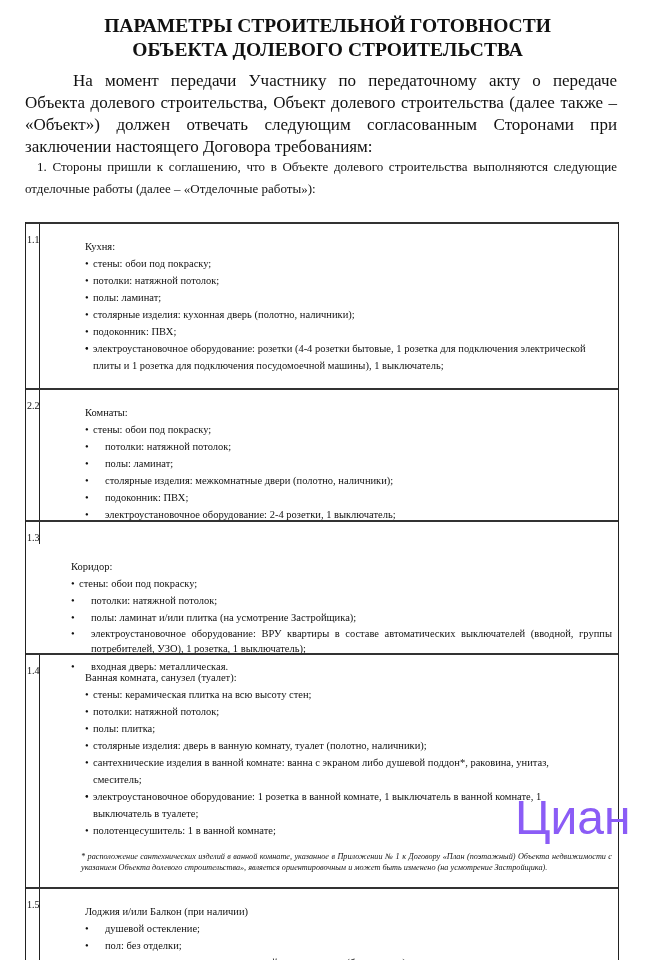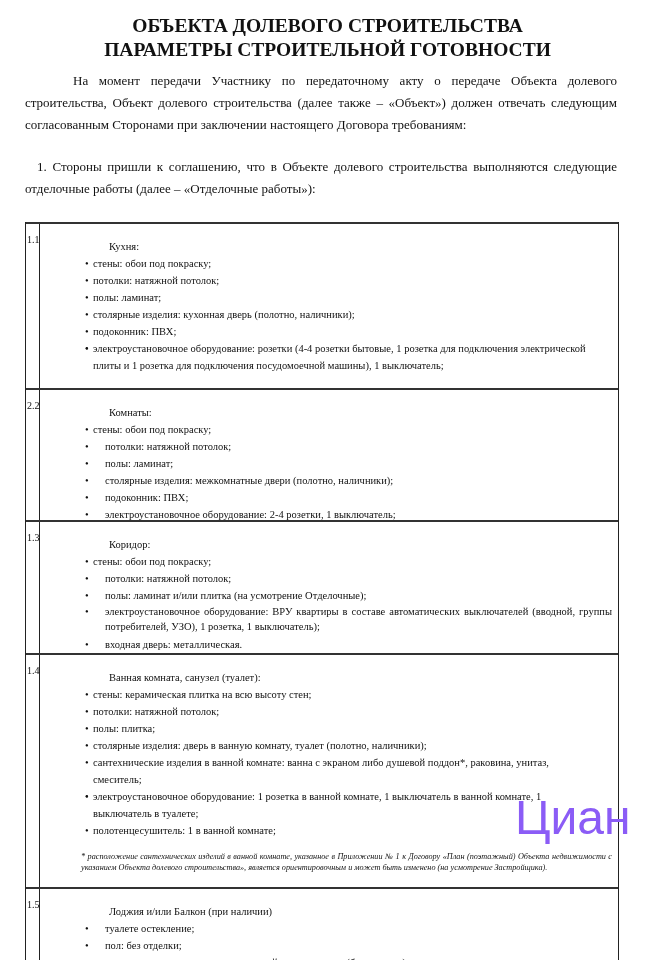--- a/index.html
+++ b/index.html
@@ -1,39 +1,39 @@
 <!DOCTYPE html>
 <html><head>
 <meta charset="utf-8">
 <style>
   html, body { margin:0; padding:0; background:#ffffff; }
   body { width:655px; height:960px; overflow:hidden; position:relative; color:#111; font-family:"Liberation Serif", serif; }
   .title { position:absolute; left:0; width:655px; top:14px; text-align:center; font-weight:bold; font-size:19.5px; line-height:24px; color:#111; }
-  .para { position:absolute; left:25px; width:592px; font-size:13px; line-height:22px; text-align:justify; }
+  .para { position:absolute; left:25px; width:592px; font-size:17px; line-height:22px; text-align:justify; }
   .p1 { top:70px; text-indent:48px; }
   .p2 { top:156px; text-indent:12px; font-size:13px; line-height:22px; }
   .table { position:absolute; left:25px; top:222px; width:592px; border-left:1.5px solid #222; border-right:1.5px solid #222; }
   .row { position:relative; border-top:2px solid #333; display:flex; }
   .row:last-child { border-bottom:none; }
   .num { width:12px; border-right:1.5px solid #222; font-size:10px; line-height:12px; padding:10px 0 0 1px; flex:none; }
   .cell { flex:1; padding:14px 6px 8px 45px; font-size:10.5px; line-height:17px; }
-  .cell .head { margin-bottom:0;margin-left:24px; }
+  .cell .head { margin-bottom:0; }
   .li { position:relative; padding-left:8px; }
   .li .b { position:absolute; left:0; top:0; }
   .li.wide { padding-left:20px; }
   .li.just { text-align:justify; }
   .note { font-style:italic; font-size:8.2px; line-height:11px; text-align:justify; margin-top:12px; padding-left:0; margin-left:-4px; }
   .watermark { position:absolute; left:515px; top:790px; font-size:48px; color:#8b5cf6; font-family:"Liberation Sans", sans-serif; pointer-events:none; }
 </style>
 </head>
 <body>
 
 <div class="title">
+  <div>ПАРАМЕТРЫ СТРОИТЕЛЬНОЙ ГОТОВНОСТИ</div>
   <div>ОБЪЕКТА ДОЛЕВОГО СТРОИТЕЛЬСТВА</div>
-  <div>ПАРАМЕТРЫ СТРОИТЕЛЬНОЙ ГОТОВНОСТИ</div>
 </div>
 
 <div class="para p1">На момент передачи Участнику по передаточному акту о передаче Объекта долевого строительства, Объект долевого строительства (далее также – «Объект») должен отвечать следующим согласованным Сторонами при заключении настоящего Договора требованиям:</div>
 <div class="para p2">1. Стороны пришли к соглашению, что в Объекте долевого строительства выполняются следующие отделочные работы (далее – «Отделочные работы»):</div>
 
 <div class="table">
 
   <div class="row" style="height:164px;">
     <div class="num">1.1</div>
     <div class="cell">
@@ -54,27 +54,27 @@
       <div class="head">Комнаты:</div>
       <div class="li"><span class="b">•</span><span>стены: обои под покраску;</span></div>
       <div class="li wide"><span class="b">•</span><span>потолки: натяжной потолок;</span></div>
       <div class="li wide"><span class="b">•</span><span>полы: ламинат;</span></div>
       <div class="li wide"><span class="b">•</span><span>столярные изделия: межкомнатные двери (полотно, наличники);</span></div>
       <div class="li wide"><span class="b">•</span><span>подоконник: ПВХ;</span></div>
       <div class="li wide"><span class="b">•</span><span>электроустановочное оборудование: 2-4 розетки, 1  выключатель;</span></div>
     </div>
   </div>
 
-  <div class="row" style="height:131px;">
+  <div class="row" style="height:131px;flex-direction:column;">
     <div class="num">1.3</div>
     <div class="cell">
       <div class="head">Коридор:</div>
       <div class="li"><span class="b">•</span><span>стены: обои под покраску;</span></div>
       <div class="li wide"><span class="b">•</span><span>потолки: натяжной потолок;</span></div>
-      <div class="li wide"><span class="b">•</span><span>полы: ламинат и/или плитка (на усмотрение Отделочные);</span></div>
+      <div class="li wide"><span class="b">•</span><span>полы: ламинат и/или плитка (на усмотрение Застройщика);</span></div>
       <div class="li wide just" style="line-height:15px;padding-bottom:2px;"><span class="b">•</span><span>электроустановочное оборудование: ВРУ квартиры в составе автоматических  выключателей (вводной, группы потребителей, УЗО), 1 розетка, 1 выключатель);</span></div>
       <div class="li wide"><span class="b">•</span><span>входная дверь: металлическая.</span></div>
     </div>
   </div>
 
   <div class="row" style="height:232px;">
     <div class="num">1.4</div>
     <div class="cell">
       <div class="head">Ванная комната, санузел (туалет):</div>
       <div class="li"><span class="b">•</span><span>стены: керамическая плитка на всю высоту стен;</span></div>
@@ -86,21 +86,21 @@
       <div class="li" style="padding-right:40px;"><span class="b">•</span><span>электроустановочное оборудование: 1 розетка в ванной комнате, 1 выключатель в ванной комнате, 1 выключатель в туалете;</span></div>
       <div class="li"><span class="b">•</span><span>полотенцесушитель: 1 в ванной комнате;</span></div>
       <div class="note">* расположение сантехнических  изделий  в ванной комнате, указанное в Приложении № 1 к Договору «План (поэтажный) Объекта недвижимости с указанием Объекта долевого строительства», является ориентировочным и может быть изменено (на усмотрение Застройщика).</div>
     </div>
   </div>
 
   <div class="row" style="height:90px;">
     <div class="num">1.5</div>
     <div class="cell">
       <div class="head">Лоджия и/или Балкон (при наличии)</div>
-      <div class="li wide"><span class="b">•</span><span>туалете остекление;</span></div>
+      <div class="li wide"><span class="b">•</span><span>душевой остекление;</span></div>
       <div class="li wide"><span class="b">•</span><span>пол: без отделки;</span></div>
       <div class="li wide"><span class="b">•</span><span>потолок и стены – согласно проектной документации (без отделки).</span></div>
     </div>
   </div>
 
 </div>
 
 <div class="watermark">Циан</div>
 
 </body></html>

